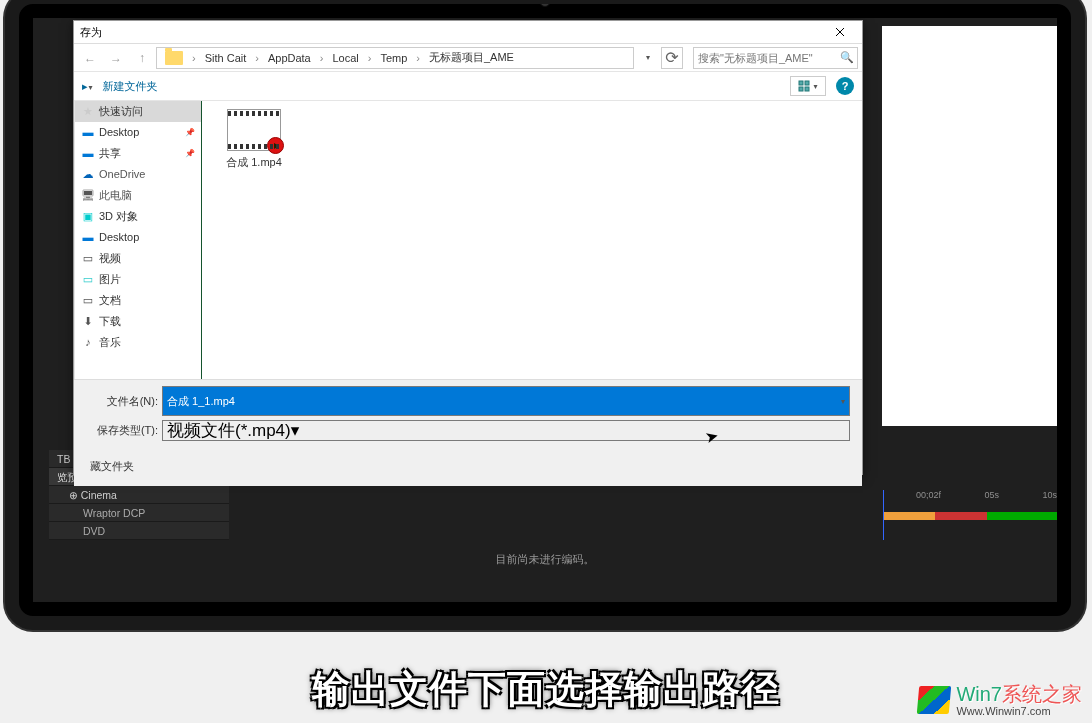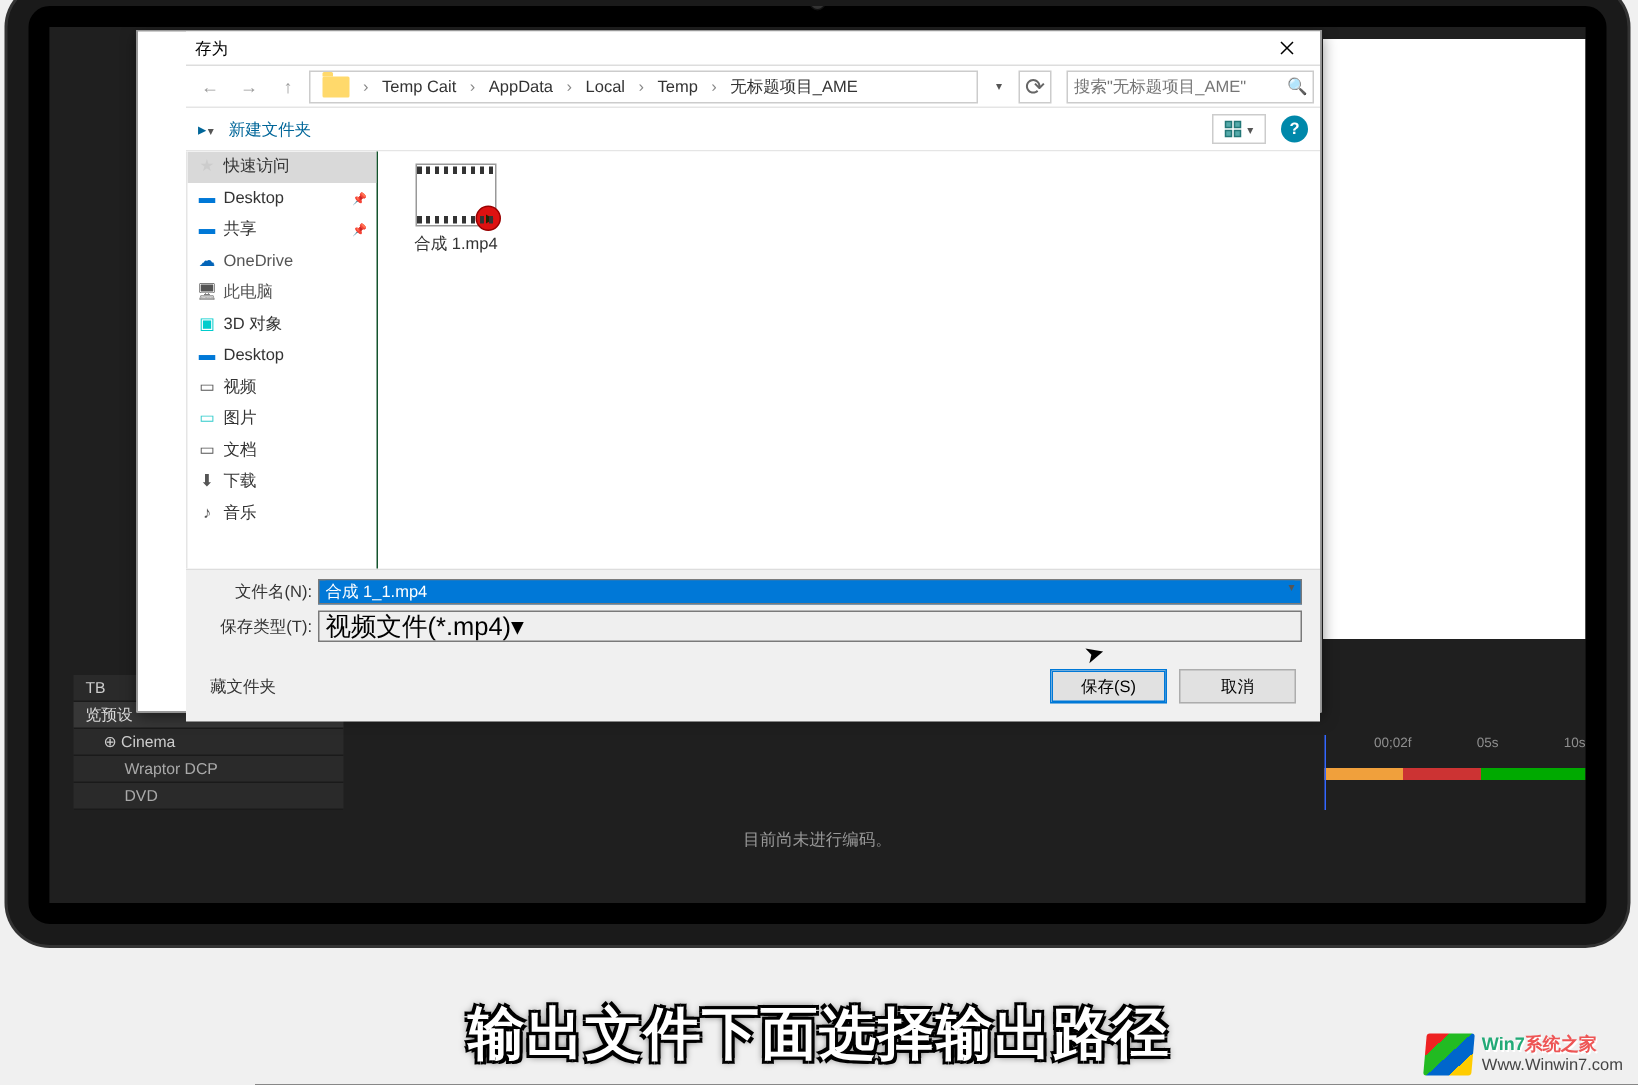--- a/index.html
+++ b/index.html
@@ -23,21 +23,21 @@
 .left-panel { position: absolute; left: 4px; top: 432px; width: 180px; margin-left: 12px; }
 .panel-row { height: 18px; line-height: 18px; padding: 0 8px; color: #ccc; font-size: 10.5px; background: #2a2a2a; border-bottom: 1px solid #1a1a1a; }
 .panel-row.header { background: #373737; color: #ddd; }
 .panel-row.sub { padding-left: 34px; color: #aaa; }
 .panel-row.sub1 { padding-left: 20px; }
 
 
 .center-msg { position: absolute; bottom: 35px; left: 50%; transform: translateX(-50%); color: #999; font-size: 11px; }
 
 
-.dialog { position: absolute; top: 2px; left: 58px; width: 790px; height: 455px; background: #fff; border: 1px solid #999; box-shadow: 0 3px 10px rgba(0,0,0,.5); z-index: 10; padding-left: 32px; }
+.dialog { position: absolute; top: 2px; left: 40px; width: 790px; height: 455px; background: #fff; border: 1px solid #999; box-shadow: 0 3px 10px rgba(0,0,0,.5); z-index: 10; }
 .titlebar { height: 22px; background: #fff; display: flex; align-items: center; padding: 0 2px; }
 .titlebar-text { flex: 1; color: #000; font-size: 11px; padding-left: 4px; }
 .close-btn { width: 40px; height: 22px; display: flex; align-items: center; justify-content: center; color: #000; cursor: pointer; }
 
 .navbar { height: 28px; display: flex; align-items: center; padding: 0 4px; gap: 2px; border-top: 1px solid #ddd; }
 .nav-btn { width: 24px; height: 24px; display: flex; align-items: center; justify-content: center; color: #999; cursor: pointer; font-size: 12px; }
 .folder-icon { width: 18px; height: 14px; background: #ffd96b; border-radius: 1px; position: relative; display: inline-block; margin: 0 4px; }
 .folder-icon::before { content: ""; position: absolute; top: -3px; left: 0; width: 7px; height: 3px; background: #ffd96b; border-radius: 1px 1px 0 0; }
 .breadcrumbs { flex: 1; height: 22px; border: 1px solid #ccc; display: flex; align-items: center; padding: 0 4px; font-size: 11px; color: #333; gap: 1px; background: #fff; }
 .breadcrumbs span { padding: 2px 4px; }
@@ -81,41 +81,41 @@
 .thumb::before, .thumb::after { content: ""; position: absolute; left: 0; right: 0; height: 5px; background: repeating-linear-gradient(to right, #333 0 3px, transparent 3px 6px); }
 .thumb::before { top: 1px; }
 .thumb::after { bottom: 1px; }
 .play-badge { position: absolute; bottom: -4px; right: -4px; width: 17px; height: 17px; border-radius: 50%; background: #d11; display: flex; align-items: center; justify-content: center; border: 1px solid #900; }
 .play-badge::after { content: ""; border-left: 5px solid #220; border-top: 3px solid transparent; border-bottom: 3px solid transparent; margin-left: 1px; }
 .file-name { font-size: 11px; color: #333; text-align: center; }
 
 .form-area { padding: 6px 12px 4px; background: #f0f0f0; border-top: 1px solid #ddd; }
 .form-row { display: flex; align-items: center; gap: 4px; margin-bottom: 4px; }
 .form-label { font-size: 11px; color: #333; width: 72px; text-align: right; }
-.form-input { flex: 1; height: 17px; border: 1px solid #7a7a7a; background: #fff; padding: 0 4px; font-size: 11px; display: flex; position: relative; }
+.form-input { flex: 1; height: 30px; border: 1px solid #7a7a7a; background: #fff; padding: 0 4px; font-size: 11px; display: flex; align-items: center; position: relative; }
 .form-input input { border: none; outline: none; flex: 1; font-size: 11px; }
 .form-input.selected { background: #0078d7; color: #fff; }
 .form-input.selected input { background: #0078d7; color: #fff; }
 .form-input .dd { position: absolute; right: 4px; color: #555; font-size: 8px; }
 .form-select { flex: 1; height: 21px; border: 1px solid #7a7a7a; background: #efefef; padding: 0 4px; font-size: 17px; display: flex; align-items: center; position: relative; cursor: pointer; }
 
 .btn-area { display: flex; justify-content: space-between; align-items: center; padding: 10px 16px 12px; background: #f0f0f0; }
 .hide-folders { font-size: 11px; color: #333; cursor: pointer; }
 .btn-group { display: flex; gap: 8px; }
 .btn { width: 78px; height: 23px; border: 1px solid #adadad; background: #e1e1e1; font-size: 11px; cursor: pointer; display: flex; align-items: center; justify-content: center; }
 .btn.primary { border: 1px solid #0078d7; box-shadow: inset 0 0 0 1px #0078d7; }
 .cursor { position: absolute; bottom: 28px; right: 144px; font-size: 16px; z-index: 15; transform: rotate(-15deg); }
 
 
 .subtitle { position: absolute; bottom: 8px; left: 0; right: 0; text-align: center; font-size: 38px; font-weight: bold; color: #fff; text-shadow: -2px -2px 0 #000, 2px -2px 0 #000, -2px 2px 0 #000, 2px 2px 0 #000, 0 0 6px #000; letter-spacing: 1px; }
 
 .watermark { position: absolute; bottom: 6px; right: 10px; display: flex; align-items: center; gap: 6px; font-size: 11px; z-index: 20; }
 .wm-flag { width: 32px; height: 28px; background: linear-gradient(135deg, #e22 0 25%, #2b2 25% 50%, #06c 50% 75%, #fc0 75% 100%); border-radius: 2px; transform: skew(-5deg); }
 .wm-text { display: flex; flex-direction: column; line-height: 1.1; }
-.wm-line1 { font-size: 12px; font-weight: bold; color: #e55; text-shadow: 1px 1px 0 #fff; }
+.wm-line1 { font-size: 20px; font-weight: normal; color: #e55; text-shadow: 1px 1px 0 #fff; }
 .wm-line1 .w7 { color: #2a7; }
 .wm-line2 { font-size: 11px; color: #444; }
 </style>
 </head>
 <body>
 
 <div class="laptop">
   <div class="screen">
     <div class="app-back">
       <div class="preview-pane"></div>
@@ -148,21 +148,21 @@
         </div>
       </div>
 
       <div class="navbar">
         <div class="nav-btn">←</div>
         <div class="nav-btn">→</div>
         <div class="nav-btn">↑</div>
         <div class="breadcrumbs">
           <span class="folder-icon"></span>
           <span class="sep">›</span>
-          <span>Temp Cait</span>
+          <span>Sith Cait</span>
           <span class="sep">›</span>
           <span>AppData</span>
           <span class="sep">›</span>
           <span>Local</span>
           <span class="sep">›</span>
           <span>Temp</span>
           <span class="sep">›</span>
           <span>无标题项目_AME</span>
         </div>
         <div class="nav-btn" style="font-size:8px;color:#555">▾</div>
@@ -264,24 +264,20 @@
           <div class="form-label">保存类型(T):</div>
           <div class="form-select">
             <span>视频文件(*.mp4)</span>
             <span class="dd">▾</span>
           </div>
         </div>
       </div>
 
       <div class="btn-area">
         <span class="hide-folders">藏文件夹</span>
-        <div class="btn-group">
-          <div class="btn primary">保存(S)</div>
-          <div class="btn">取消</div>
-        </div>
       </div>
       <div class="cursor">➤</div>
     </div>
   </div>
 </div>
 
 <div class="subtitle">输出文件下面选择输出路径</div>
 
 <div class="watermark">
   <div class="wm-flag"></div>

